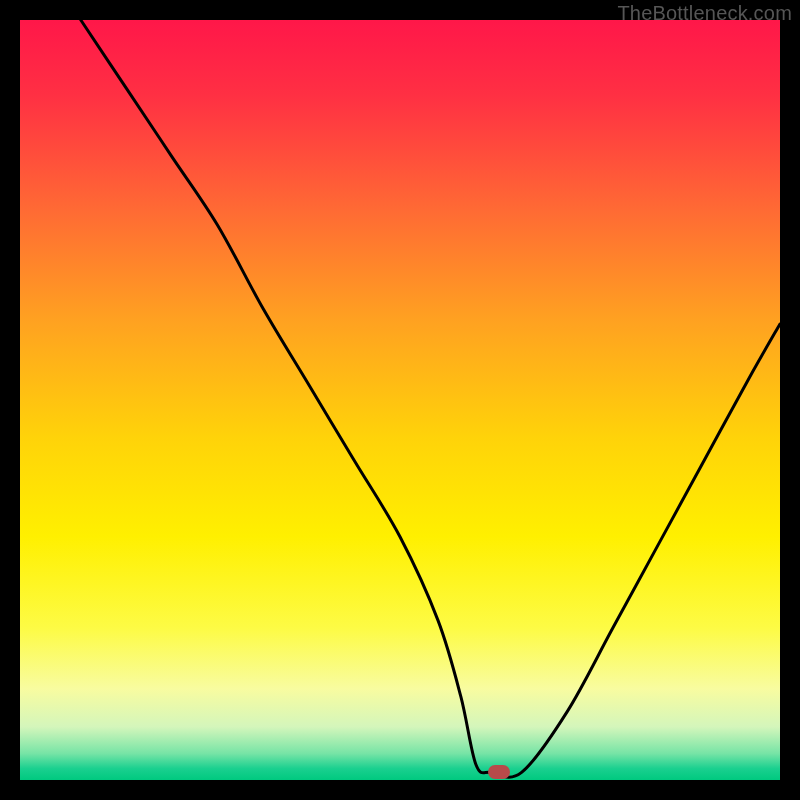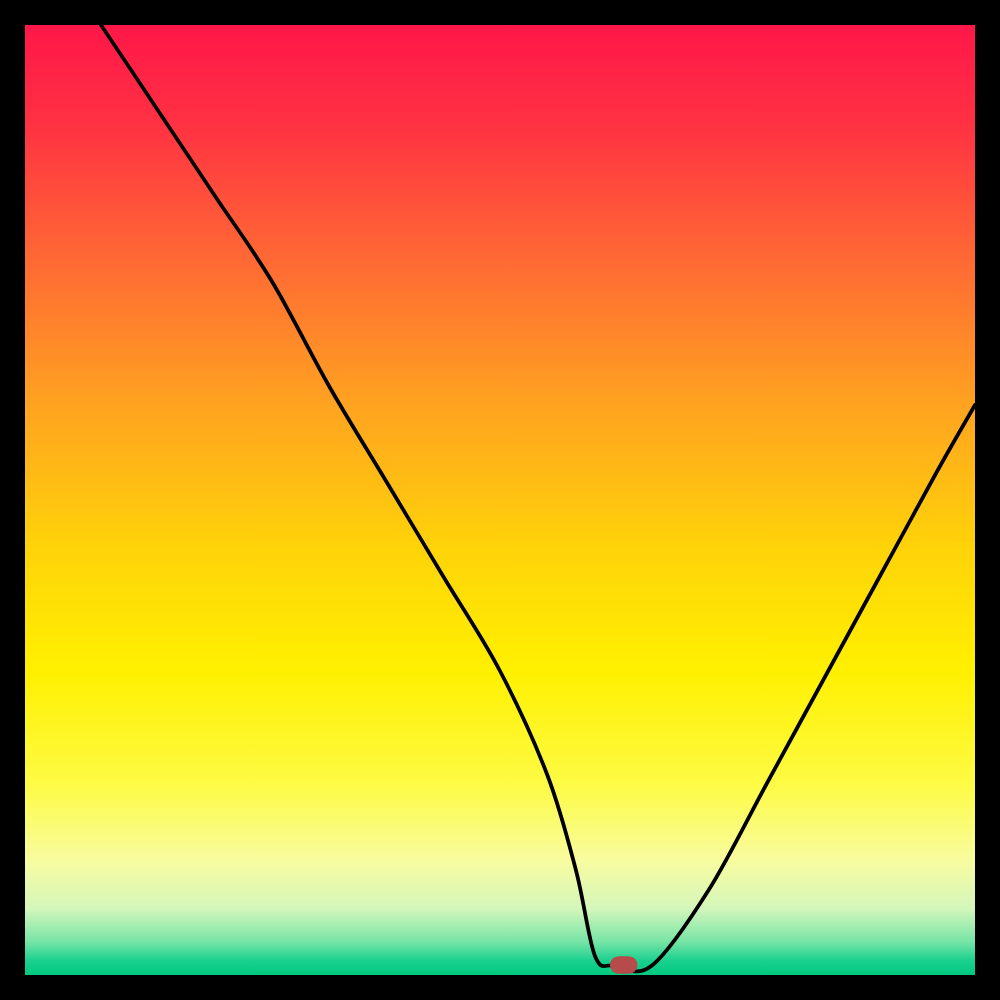--- a/index.html
+++ b/index.html
@@ -40,20 +40,21 @@
     top: 0;
     width: 760px;
     height: 760px;
     overflow: visible;
   }
 </style>
 </head>
 <body>
 
 <div class="frame">
+  <div class="attribution">TheBottleneck.com</div>
 
   <div class="plot">
     <svg class="curve" viewBox="0 0 760 760" preserveAspectRatio="none">
       <defs>
         <linearGradient id="bg-grad" x1="0" y1="0" x2="0" y2="1">
         <stop offset="0%" stop-color="#ff1749"></stop>
             <stop offset="10%" stop-color="#ff3043"></stop>
             <stop offset="25%" stop-color="#ff6a34"></stop>
             <stop offset="40%" stop-color="#ffa320"></stop>
             <stop offset="55.00000000000001%" stop-color="#ffd309"></stop>

